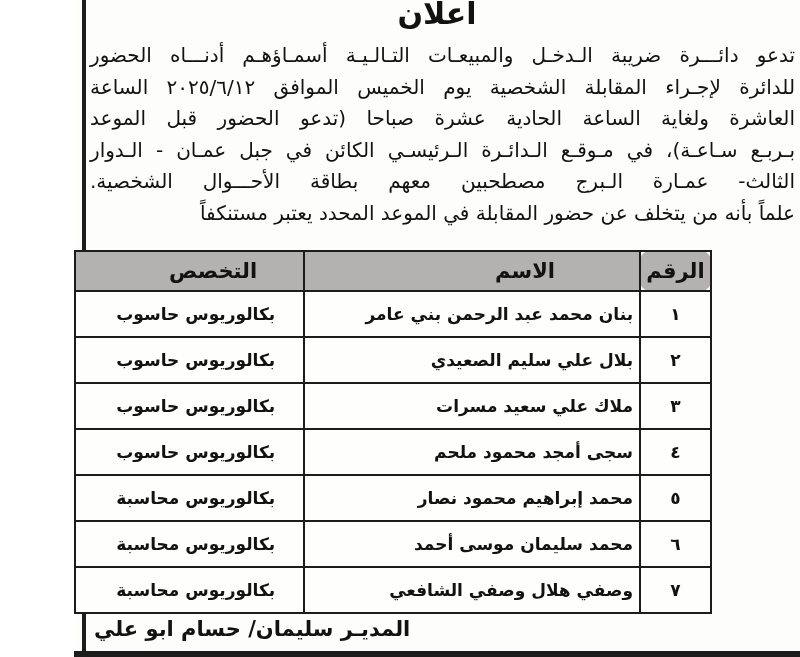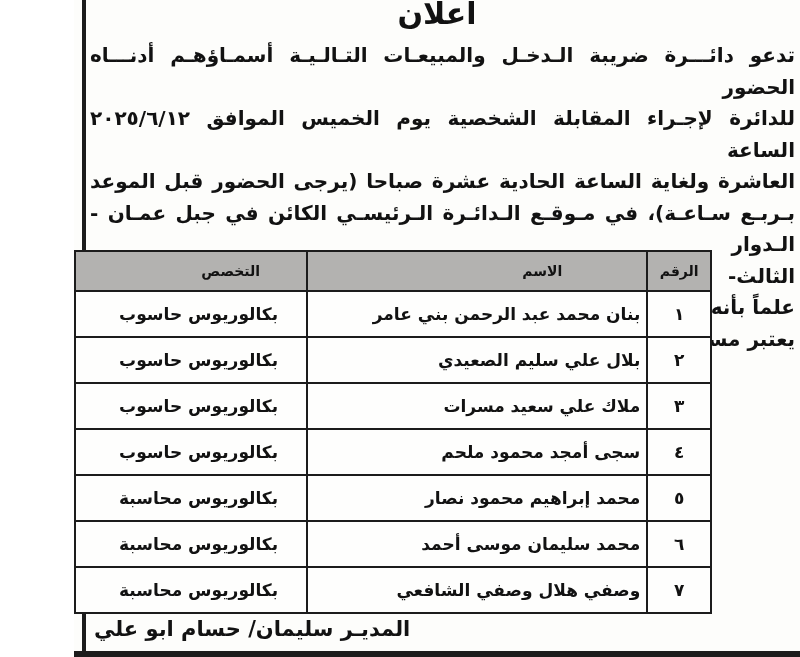--- a/index.html
+++ b/index.html
@@ -28,21 +28,21 @@
   }
   .title{
     position:absolute;top:-4px;left:0;right:0;margin:0;
     text-align:center;
     font-size:30px;font-weight:bold;
   }
   .body-text{
     position:absolute;top:40px;right:5px;left:16px;
   }
   .pline{
-    font-size:20px;font-weight:bold;
+    font-size:20px;font-weight:normal;
     line-height:31.5px;
     text-align:justify;
     text-align-last:justify;
     letter-spacing:0;
   }
   .pline.last{
     text-align:right;
     text-align-last:right;
     padding-left:96px;
   }
@@ -54,29 +54,29 @@
   .tbl th,.tbl td{
     border:2px solid var(--border);
     font-weight:bold;
     color:var(--ink);
     overflow:hidden;
     white-space:nowrap;
   }
   .tbl th{
     background:var(--header_bg);
     height:36px;
-    font-size:14px;
+    font-size:21px;
   }
   .tbl td{
     background:#fefefd;
     height:42px;
     font-size:17px;
   }
   .col-num{width:74px;text-align:center;}
-  th.col-num{text-align:center;}
+  th.col-num{text-align:center;border-radius:10px;}
   .col-name{width:297px;}
   td.col-name{text-align:right;padding-right:6px;}
   th.col-name{text-align:right;padding-right:84px;}
   .col-spec{width:212px;}
   td.col-spec{text-align:right;padding-right:28px;}
   th.col-spec{text-align:right;padding-right:46px;}
   .signature{
     position:absolute;left:20px;bottom:16px;
     font-size:21px;font-weight:bold;
     direction:rtl;
@@ -87,21 +87,21 @@
 
 <div class="page">
   <div class="left-rule"></div>
   <div class="bottom-rule"></div>
 
   <h1 class="title">اعلان</h1>
 
   <div class="body-text">
     <div class="pline">تدعو دائـــرة ضريبة الـدخـل والمبيعـات التـالـيـة أسمـاؤهـم أدنـــاه الحضور</div>
     <div class="pline">للدائرة لإجـراء المقابلة الشخصية يوم الخميس الموافق ٢٠٢٥/٦/١٢ الساعة</div>
-    <div class="pline">العاشرة ولغاية الساعة الحادية عشرة صباحا (يرجى الحضور قبل الموعد</div>
+    <div class="pline">العاشرة ولغاية الساعة الحادية عشرة صباحا (تدعو الحضور قبل الموعد</div>
     <div class="pline">بـربـع سـاعـة)، في مـوقـع الـدائـرة الـرئيسـي الكائن في جبل عمـان - الـدوار</div>
     <div class="pline">الثالث- عمـارة الـبرج مصطحبين معهم بطاقة الأحـــوال الشخصية.</div>
     <div class="pline last">علماً بأنه من يتخلف عن حضور المقابلة في الموعد المحدد يعتبر مستنكفاً</div>
   </div>
 
   <table class="tbl">
     <thead>
       <tr>
         <th class="col-num">الرقم</th>
         <th class="col-name">الاسم</th>

